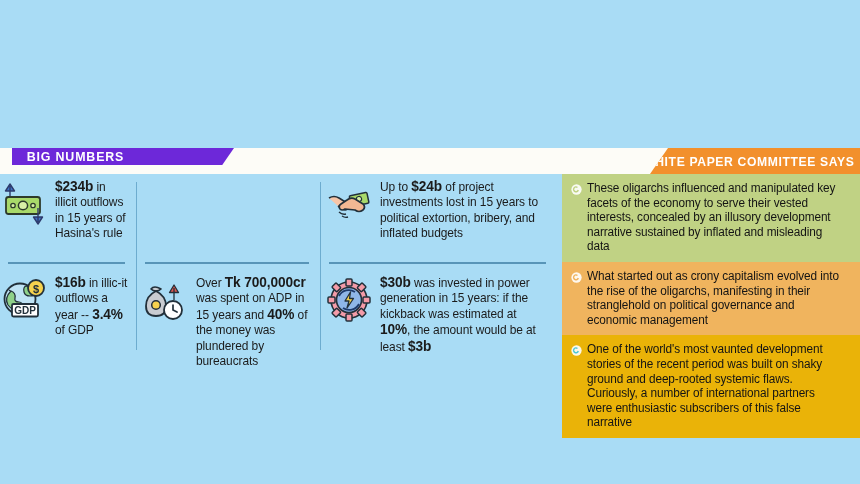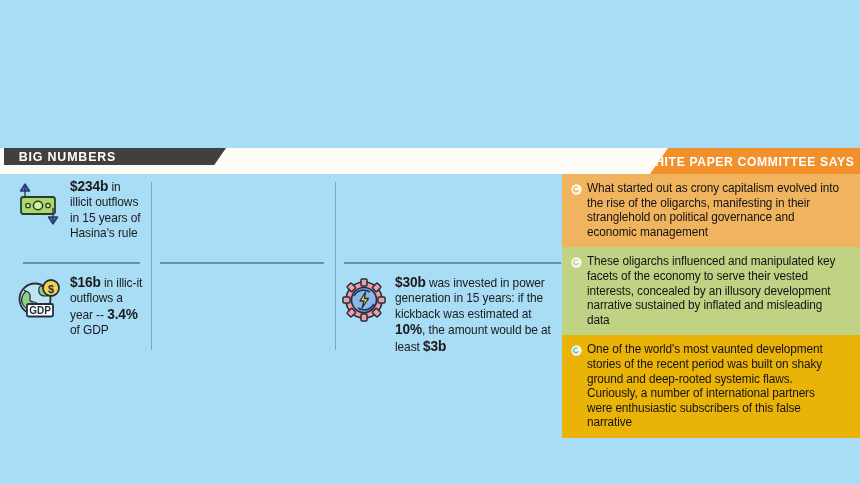--- a/index.html
+++ b/index.html
@@ -20,23 +20,23 @@
     position: absolute;
     left: 0; top: 148px;
     width: 860px; height: 26px;
   }
   .band-white {
     position: absolute; left: 0; top: 0;
     width: 860px; height: 26px;
     background: #fdfcf7;
   }
   .band-blue {
-    position: absolute; left: 4px; top: 0;
+    position: absolute; left: 12px; top: 0;
     width: 222px; height: 17px;
-    background: #404040;
+    background: #6d28d9;
     clip-path: polygon(0 0, 222px 0, 204px 26px, 0 26px);
     display: flex; align-items: center;
   }
   .band-blue span {
     color: #ffffff;
     font-size: 13.5px;
     font-weight: bold;
     letter-spacing: 0.9px;
     padding-left: 16px;
     font-family: "Liberation Sans Narrow", "Liberation Sans", sans-serif;
@@ -59,21 +59,21 @@
     padding-right: 6px;
     font-family: "Liberation Sans Narrow", "Liberation Sans", sans-serif;
     transform: scaleX(0.9);
     transform-origin: right center;
     white-space: nowrap;
   }
 
   
   .stats {
     position: absolute;
-    left: 15px; top: 178px;
+    left: 0; top: 178px;
     width: 556px; height: 180px;
   }
   .col {
     position: absolute;
     top: 0; height: 180px;
   }
   .col-1 { left: 0px;   width: 133px; }
   .col-2 { left: 141px; width: 176px; }
   .col-3 { left: 325px; width: 231px; }
 
@@ -211,25 +211,51 @@
           </svg>
         </div>
         <div class="txt"><b>$16b</b> in illic-it outflows a year -- <b>3.4%</b> of GDP</div>
       </div>
     </div>
 
     <div class="col col-2">
       <div class="hdiv"></div>
 
 
+      <div class="cell cell-bottom">
+        <div class="ic">
+          <svg viewBox="0 0 48 48">
+            <path d="M10 13 q3 -4 10 0 q-2 2 -5 2 q-3 0 -5 -2Z" fill="#c9ccd1" stroke="#22303a" stroke-width="1.6" stroke-linejoin="round"></path>
+            <path d="M15 15 q-10 5 -10 15 q0 10 10 10 q10 0 10 -10 q0 -10 -10 -15Z" fill="#c9ccd1" stroke="#22303a" stroke-width="1.8"></path>
+            <circle cx="15" cy="29" r="4.3" fill="#f6d24e" stroke="#22303a" stroke-width="1.5"></circle>
+            <path d="M33 24 L33 12 M33 9 L28.5 16.5 L37.5 16.5 Z" fill="#e0564f" stroke="#22303a" stroke-width="1.3" stroke-linejoin="round"></path>
+            <circle cx="32" cy="34" r="9" fill="#ffffff" stroke="#22303a" stroke-width="1.8"></circle>
+            <path d="M32 29 L32 34 L36 36" stroke="#22303a" stroke-width="1.7" fill="none" stroke-linecap="round"></path>
+          </svg>
+        </div>
+        <div class="txt">Over <b>Tk 700,000cr</b> was spent on ADP in 15 years and <b>40%</b> of the money was plundered by bureaucrats</div>
+      </div>
     </div>
 
     <div class="col col-3">
       <div class="hdiv"></div>
 
+      <div class="cell cell-top">
+        <div class="ic">
+          <svg viewBox="0 0 48 48">
+            <rect x="25" y="14" width="18" height="11" rx="1.2" fill="#a8d96a" stroke="#22303a" stroke-width="1.5" transform="rotate(-12 34 19)"></rect>
+            <circle cx="34" cy="19" r="2.6" fill="#d8f0a6" stroke="#22303a" stroke-width="1.1" transform="rotate(-12 34 19)"></circle>
+            <path d="M4 18 q5 -3 10 0 l8 5 q3 2 1 5 q-2 3 -5 1 l-5 -3" fill="#f6c5a8" stroke="#22303a" stroke-width="1.7" stroke-linejoin="round"></path>
+            <path d="M30 30 q4 3 8 0 q3 -3 0 -6 l-8 -5 q-4 -2 -8 1 l-6 4 q-3 2 -1 5 q2 2 5 0Z" fill="#f3b893" stroke="#22303a" stroke-width="1.7" stroke-linejoin="round"></path>
+            <path d="M14 32 q3 3 7 2" fill="none" stroke="#22303a" stroke-width="1.4"></path>
+            <path d="M17 36 q3 2 6 1" fill="none" stroke="#22303a" stroke-width="1.4"></path>
+          </svg>
+        </div>
+        <div class="txt">Up to <b>$24b</b> of project investments lost in 15 years to political extortion, bribery, and inflated budgets</div>
+      </div>
 
       <div class="cell cell-bottom">
         <div class="ic">
           <svg viewBox="0 0 48 48">
             <g fill="#f49ba8" stroke="#22303a" stroke-width="1.6">
               <circle cx="24" cy="24" r="18"></circle>
             </g>
             <g fill="#f49ba8" stroke="#22303a" stroke-width="1.5">
               <rect x="21" y="3" width="6" height="7" rx="1"></rect>
               <rect x="21" y="38" width="6" height="7" rx="1"></rect>
@@ -246,40 +272,40 @@
             <path d="M25.5 16 L20 25 L24 25 L22 32 L28.5 22.5 L24.5 22.5 Z" fill="#f6d24e" stroke="#22303a" stroke-width="1.3" stroke-linejoin="round"></path>
           </svg>
         </div>
         <div class="txt"><b>$30b</b> was invested in power generation in 15 years: if the kickback was estimated at <b>10%</b>, the amount would be at least <b>$3b</b></div>
       </div>
     </div>
   </div>
 
   <div class="quotes">
 
+    <div class="quote q2">
+      <div class="qbullet">
+        <svg viewBox="0 0 12 12">
+          <circle cx="6" cy="6" r="5.6" fill="#ffffff" opacity="0.9"></circle>
+          <path d="M7.6 3.2 a3.4 3.4 0 1 0 1.1 3.6 l-1.6 -0.5 a1.8 1.8 0 1 1 -0.6 -2Z" fill="#c0d284"></path>
+        </svg>
+      </div>
+      <div class="qtext">These oligarchs influenced and manipulated key facets of the economy to serve their vested interests, concealed by an illusory development narrative sustained by inflated and misleading data</div>
+    </div>
+
     <div class="quote q1">
       <div class="qbullet">
         <svg viewBox="0 0 12 12">
           <circle cx="6" cy="6" r="5.6" fill="#ffffff" opacity="0.9"></circle>
           <path d="M7.6 3.2 a3.4 3.4 0 1 0 1.1 3.6 l-1.6 -0.5 a1.8 1.8 0 1 1 -0.6 -2Z" fill="#f0b45e"></path>
         </svg>
       </div>
       <div class="qtext">What started out as crony capitalism evolved into the rise of the oligarchs, manifesting in their stranglehold on political governance and economic management</div>
     </div>
 
-    <div class="quote q2">
-      <div class="qbullet">
-        <svg viewBox="0 0 12 12">
-          <circle cx="6" cy="6" r="5.6" fill="#ffffff" opacity="0.9"></circle>
-          <path d="M7.6 3.2 a3.4 3.4 0 1 0 1.1 3.6 l-1.6 -0.5 a1.8 1.8 0 1 1 -0.6 -2Z" fill="#c0d284"></path>
-        </svg>
-      </div>
-      <div class="qtext">These oligarchs influenced and manipulated key facets of the economy to serve their vested interests, concealed by an illusory development narrative sustained by inflated and misleading data</div>
-    </div>
-
     <div class="quote q3">
       <div class="qbullet">
         <svg viewBox="0 0 12 12">
           <circle cx="6" cy="6" r="5.6" fill="#ffffff" opacity="0.9"></circle>
           <path d="M7.6 3.2 a3.4 3.4 0 1 0 1.1 3.6 l-1.6 -0.5 a1.8 1.8 0 1 1 -0.6 -2Z" fill="#4ec6d6"></path>
         </svg>
       </div>
       <div class="qtext">One of the world's most vaunted development stories of the recent period was built on shaky ground and deep-rooted systemic flaws. Curiously, a number of international partners were enthusiastic subscribers of this false narrative</div>
     </div>
   </div>

